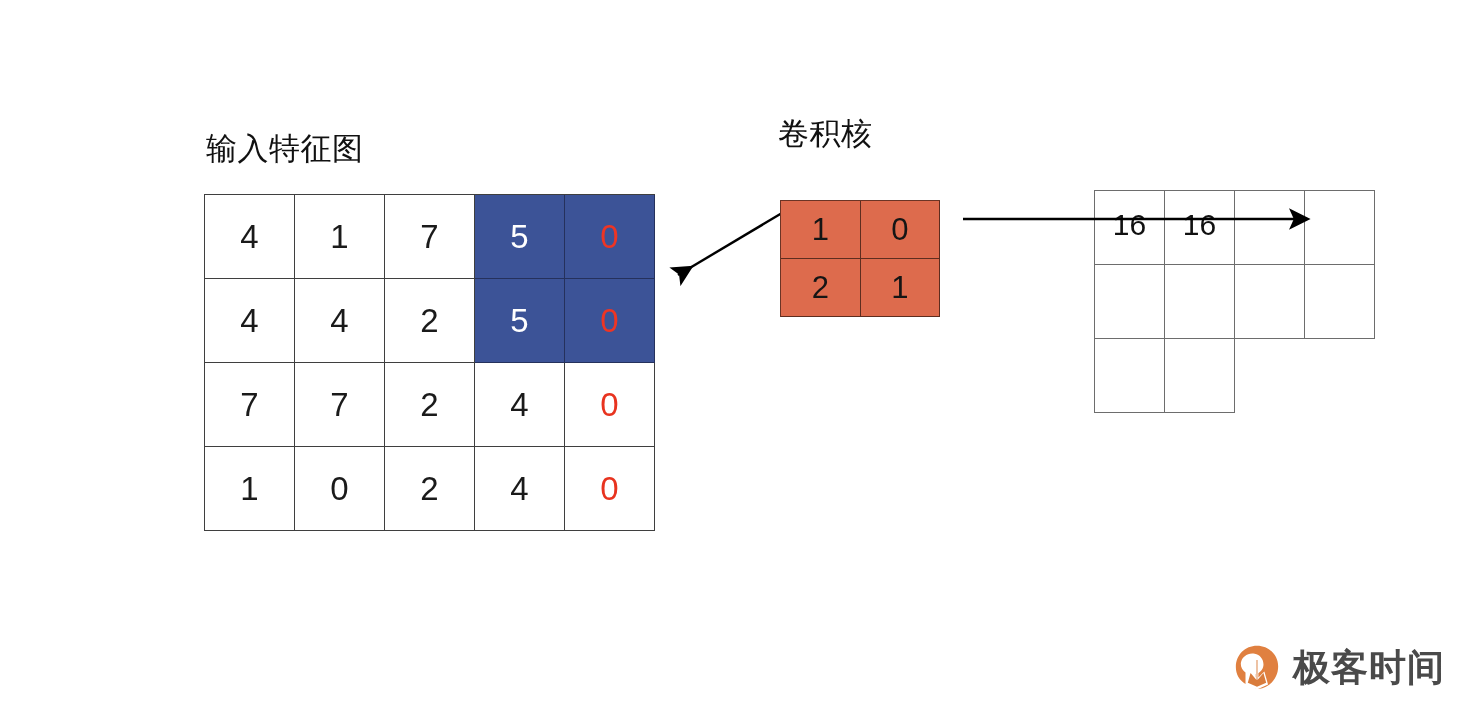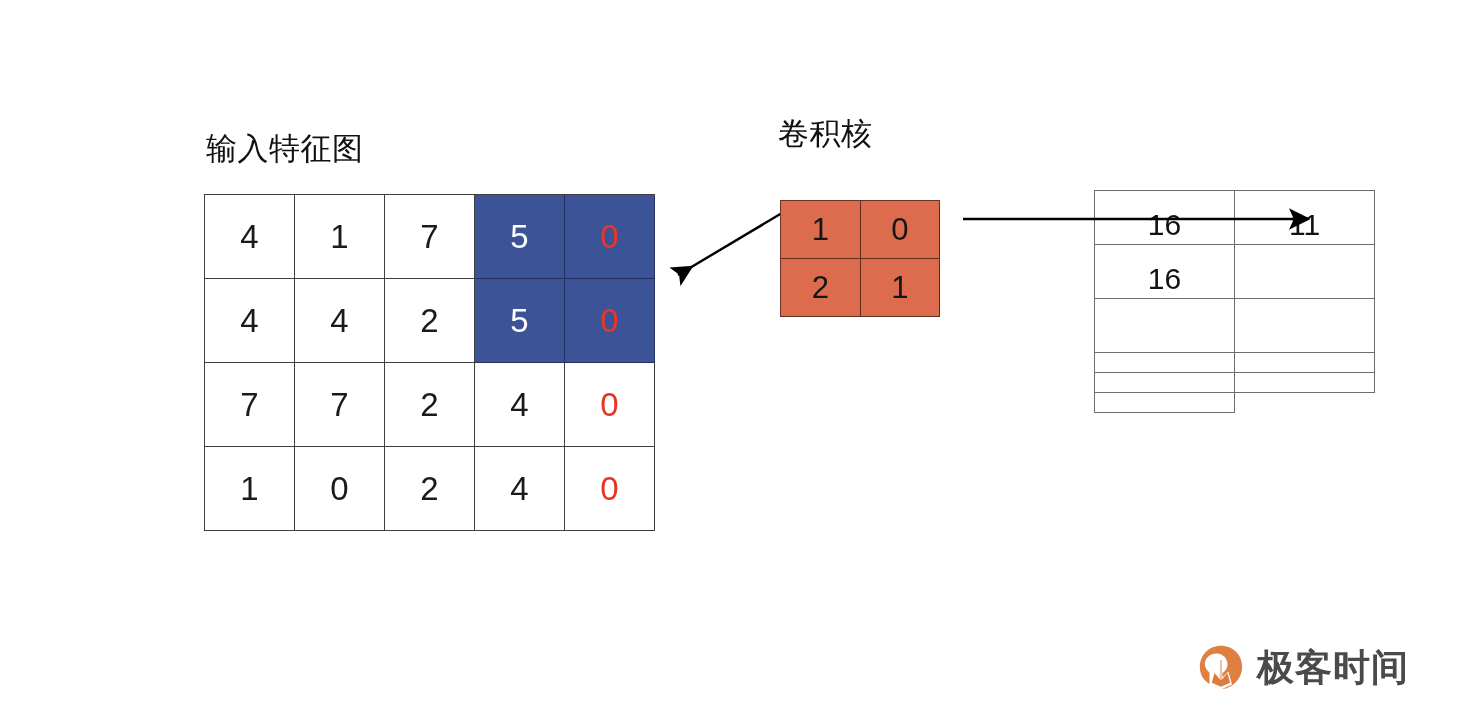--- a/index.html
+++ b/index.html
@@ -88,21 +88,21 @@
     border-right: 1.6px solid #5e2d1f;
     border-bottom: 1.6px solid #5e2d1f;
   }
 
   
   #output-grid {
     left: 1094px;
     top: 190px;
     width: 281px;
     height: 223px;
-    grid-template-columns: repeat(2, 1fr);
+    grid-template-columns: repeat(4, 1fr);
     grid-template-rows: repeat(3, 1fr);
     border-left: 1.3px solid #6d6d6d;
     border-top: 1.3px solid #6d6d6d;
   }
   #output-grid .cell {
     font-size: 30px;
     color: #111111;
     border-right: 1.3px solid #6d6d6d;
     border-bottom: 1.3px solid #6d6d6d;
     align-items: flex-start;
@@ -120,21 +120,21 @@
   #arrow-kernel-to-output {
     left: 955px;
     top: 200px;
     width: 370px;
     height: 42px;
     pointer-events: none;
   }
 
   
   #watermark {
-    left: 1198px;
+    left: 1234px;
     top: 641px;
     height: 52px;
     display: flex;
     align-items: center;
     gap: 13px;
   }
   #watermark .logo-mark {
     width: 46px;
     height: 46px;
     flex: none;
@@ -193,21 +193,20 @@
 
 <div class="abs grid" id="kernel-grid">
   <div class="cell">1</div>
   <div class="cell">0</div>
   <div class="cell">2</div>
   <div class="cell">1</div>
 </div>
 
 <div class="abs grid" id="output-grid">
   <div class="cell">16</div>
-  <div class="cell">11</div>
   <div class="cell">16</div>
 
   <div class="cell"></div>
   <div class="cell"></div>
   <div class="cell"></div>
   <div class="cell"></div>
 
   <div class="cell"></div>
   <div class="cell"></div>
   <div class="cell"></div>

